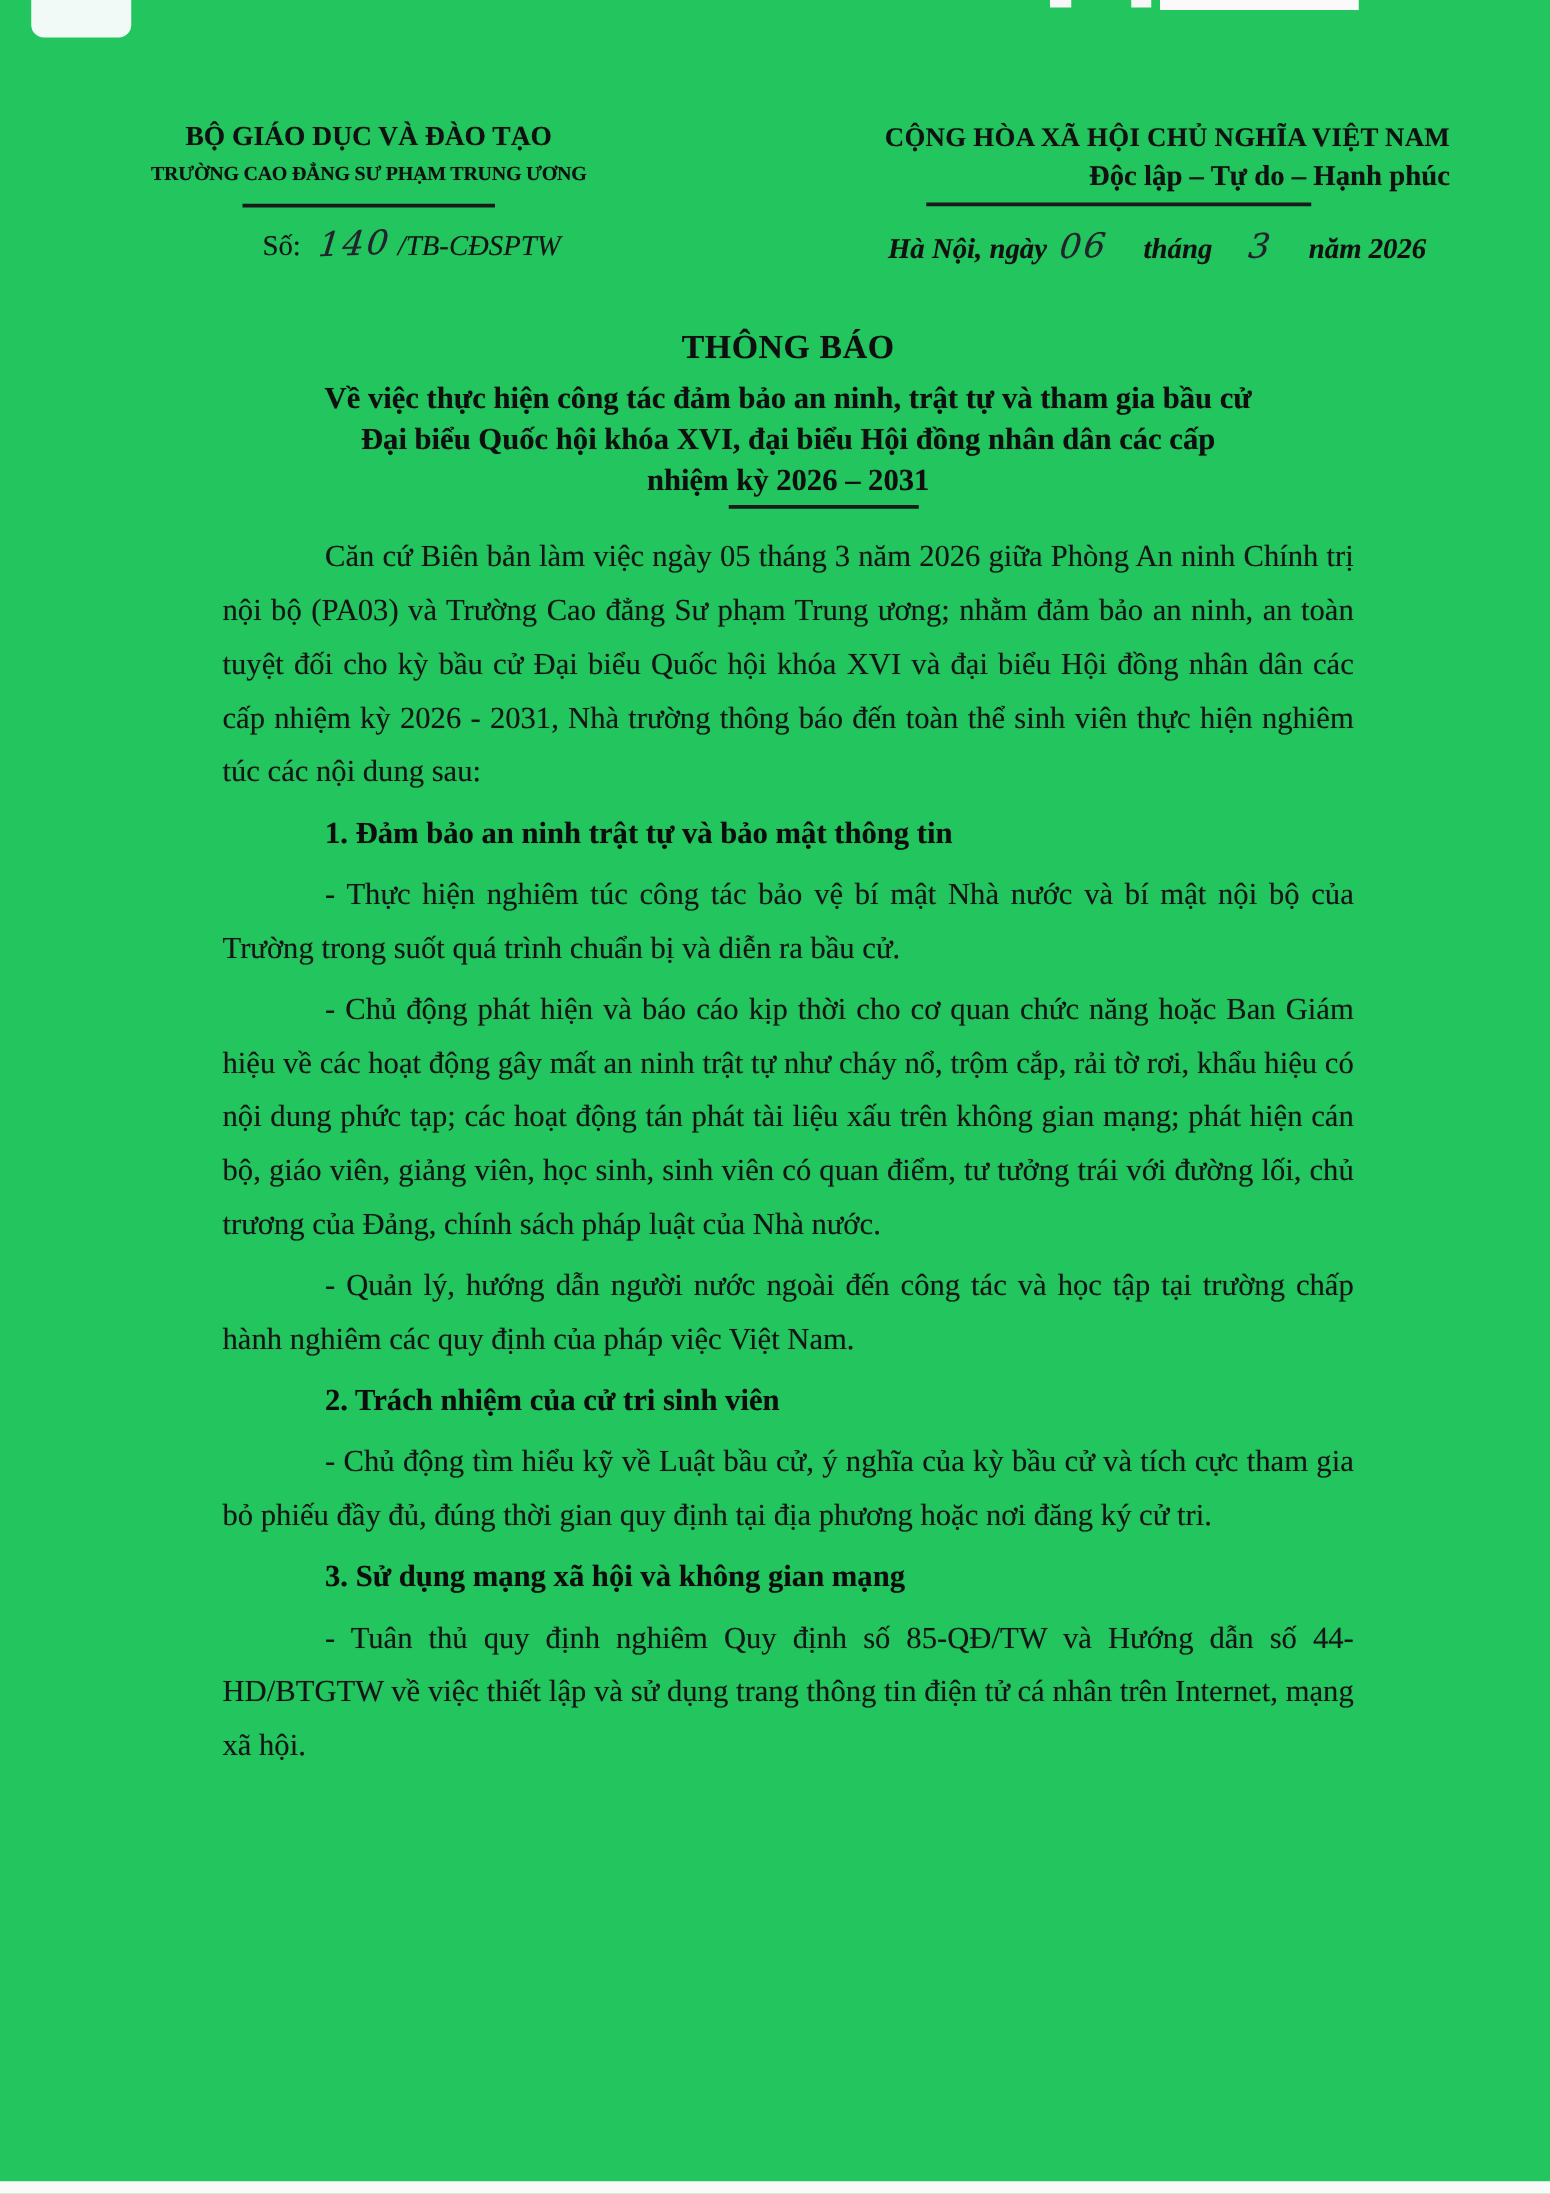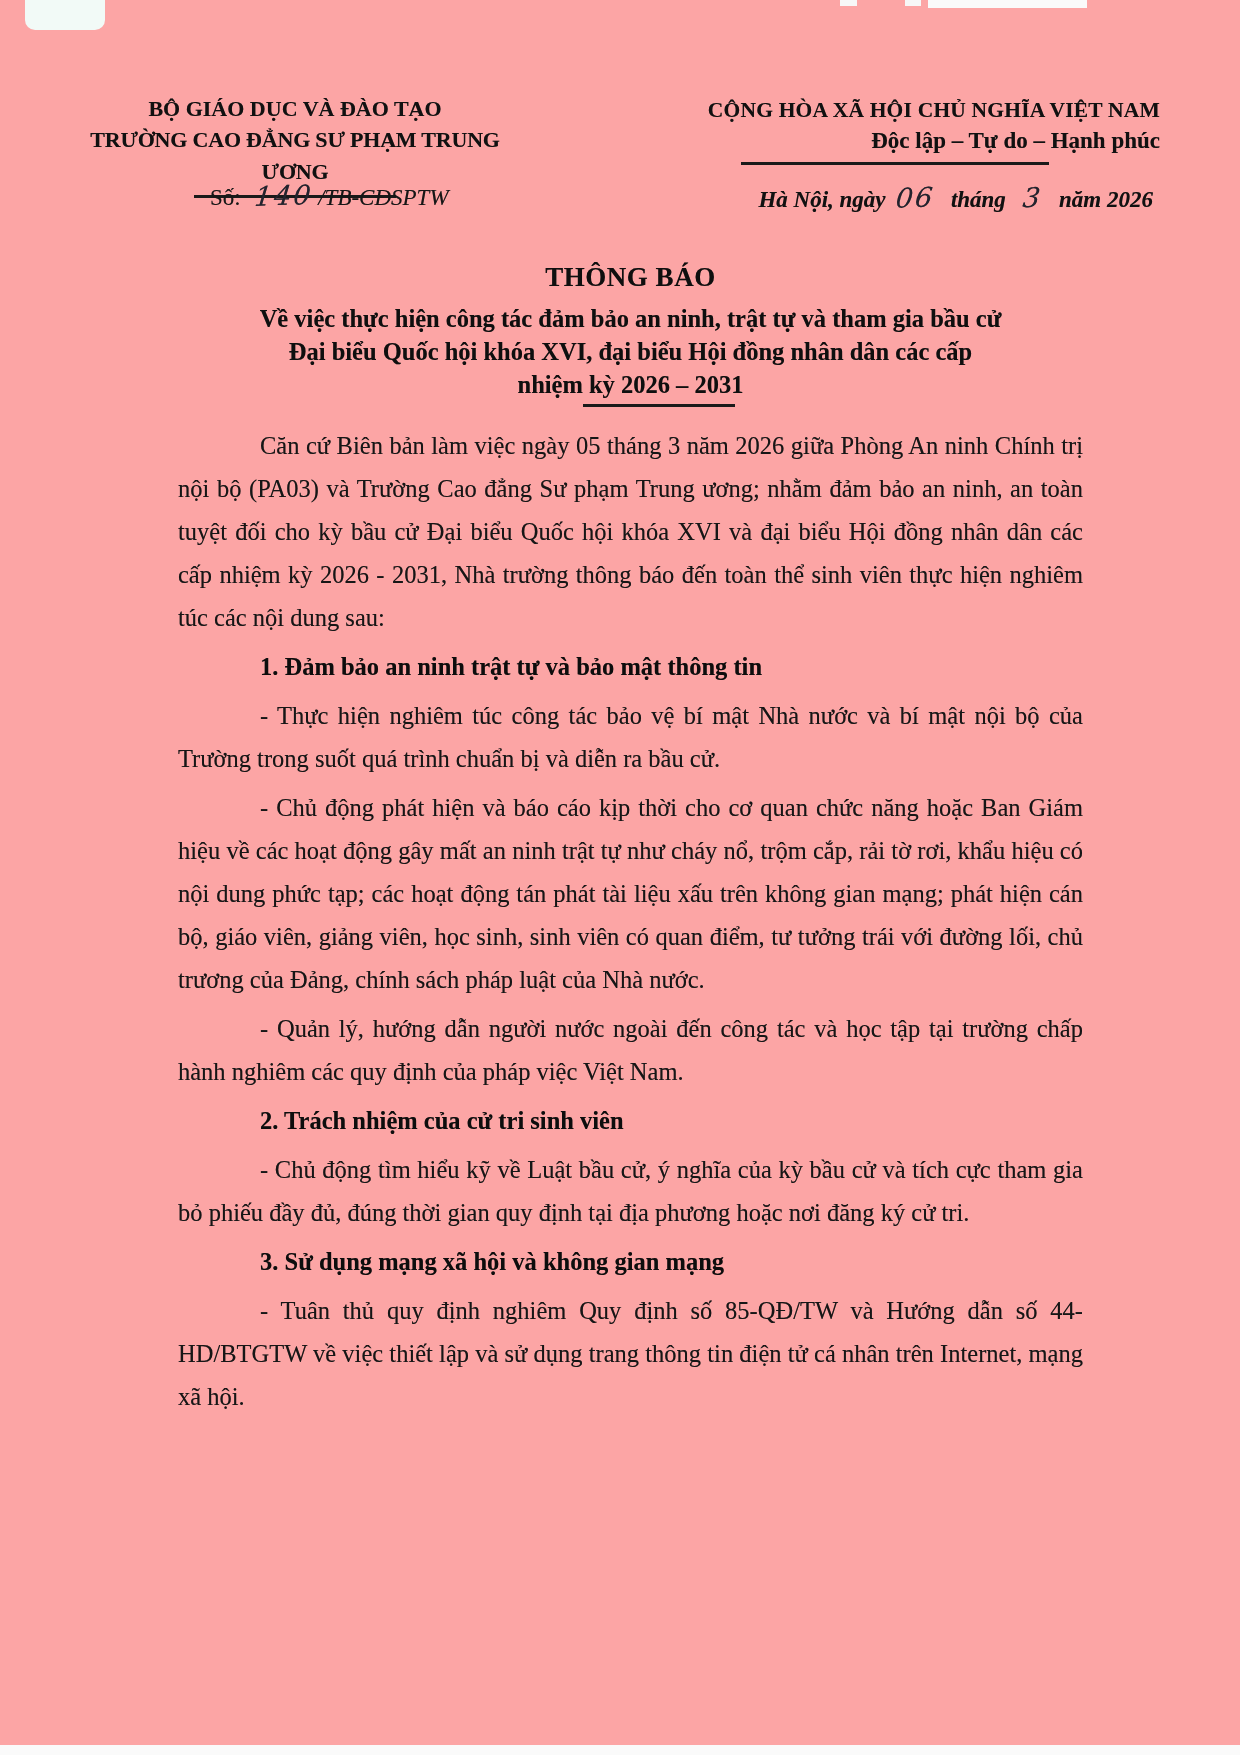--- a/index.html
+++ b/index.html
@@ -6,39 +6,39 @@
   body {
     width: 1240px; height: 1755px;
     background: #ffffff;
     font-family: "Liberation Serif", "DejaVu Serif", serif;
     color: #161616;
     position: relative;
     overflow: hidden;
   }
   .page {
     position: absolute; inset: 0;
-    background: #fca5a5;
+    background: #22c55e;
   }
   
   .artifact { position: absolute; pointer-events: none; }
   .art-tl { left: 25px; top: 0; width: 80px; height: 30px; background: #f2faf7; border-radius: 0 0 10px 10px; }
   .art-tr1 { left: 840px; top: 0; width: 17px; height: 6px; background: #f7f7f7; }
   .art-tr2 { left: 905px; top: 0; width: 16px; height: 6px; background: #f7f7f7; }
   .art-tr3 { left: 928px; top: 0; width: 159px; height: 8px; background: #fafafa; }
   .art-bottom { left: 0; bottom: 0; width: 1240px; height: 10px; background: #fafafa; }
 
   .ink { text-shadow: 0 0 0.6px rgba(30,30,30,0.45); }
 
   
   .hdr-left {
     position: absolute; left: 70px; top: 94px; width: 450px;
     text-align: center; font-weight: bold; color: #111;
   }
   .hdr-left .l1 { font-size: 22px; line-height: 30px; }
-  .hdr-left .l2 { font-size: 22px; line-height: 32px; letter-spacing: -0.2px; }
+  .hdr-left .l2 { font-size: 16px; line-height: 32px; letter-spacing: -0.2px; }
   .hdr-left .rule { width: 202px; height: 2.5px; background: #1a1a1a; margin: 7px auto 0 auto; }
 
   .doc-number {
     position: absolute; left: 210px; top: 180px;
     font-size: 23px; white-space: nowrap;
   }
   .doc-number .lbl { margin-right: 14px; }
   .doc-number .suffix { margin-left: 6px; font-style: italic; }
 
   
@@ -57,21 +57,21 @@
     position: absolute; left: 630px; top: 96px; width: 530px;
     text-align: right; color: #111;
   }
   .hdr-right .l1 { font-size: 21.5px; font-weight: bold; line-height: 29px; letter-spacing: 0.2px; }
   .hdr-right .l2 { font-size: 23px; font-weight: bold; line-height: 32px; }
   .hdr-right .rule { width: 308px; height: 2.5px; background: #1a1a1a; margin: 5px auto 0 auto; }
   .hdr-right .dateline {
     margin-top: 17px; font-style: italic; font-size: 23px; font-weight: bold;
     white-space: nowrap;
   }
-  .hdr-right .dateline .seg { margin: 0 7px; }
+  .hdr-right .dateline .seg { margin: 0 19px; }
   .hdr-right .dateline .hand { font-weight: normal; margin: 0 10px; }
 
   
   .title-block {
     position: absolute; left: 178px; top: 262px; width: 905px;
     text-align: center; color: #0f0f0f;
   }
   .title-main { font-size: 27px; font-weight: bold; letter-spacing: 0.5px; margin-bottom: 9px; }
   .title-sub { font-size: 24.5px; font-weight: bold; line-height: 33px; }
   .title-underline { width: 152px; height: 2.5px; background: #1a1a1a; margin: 3px 0 0 405px; }

